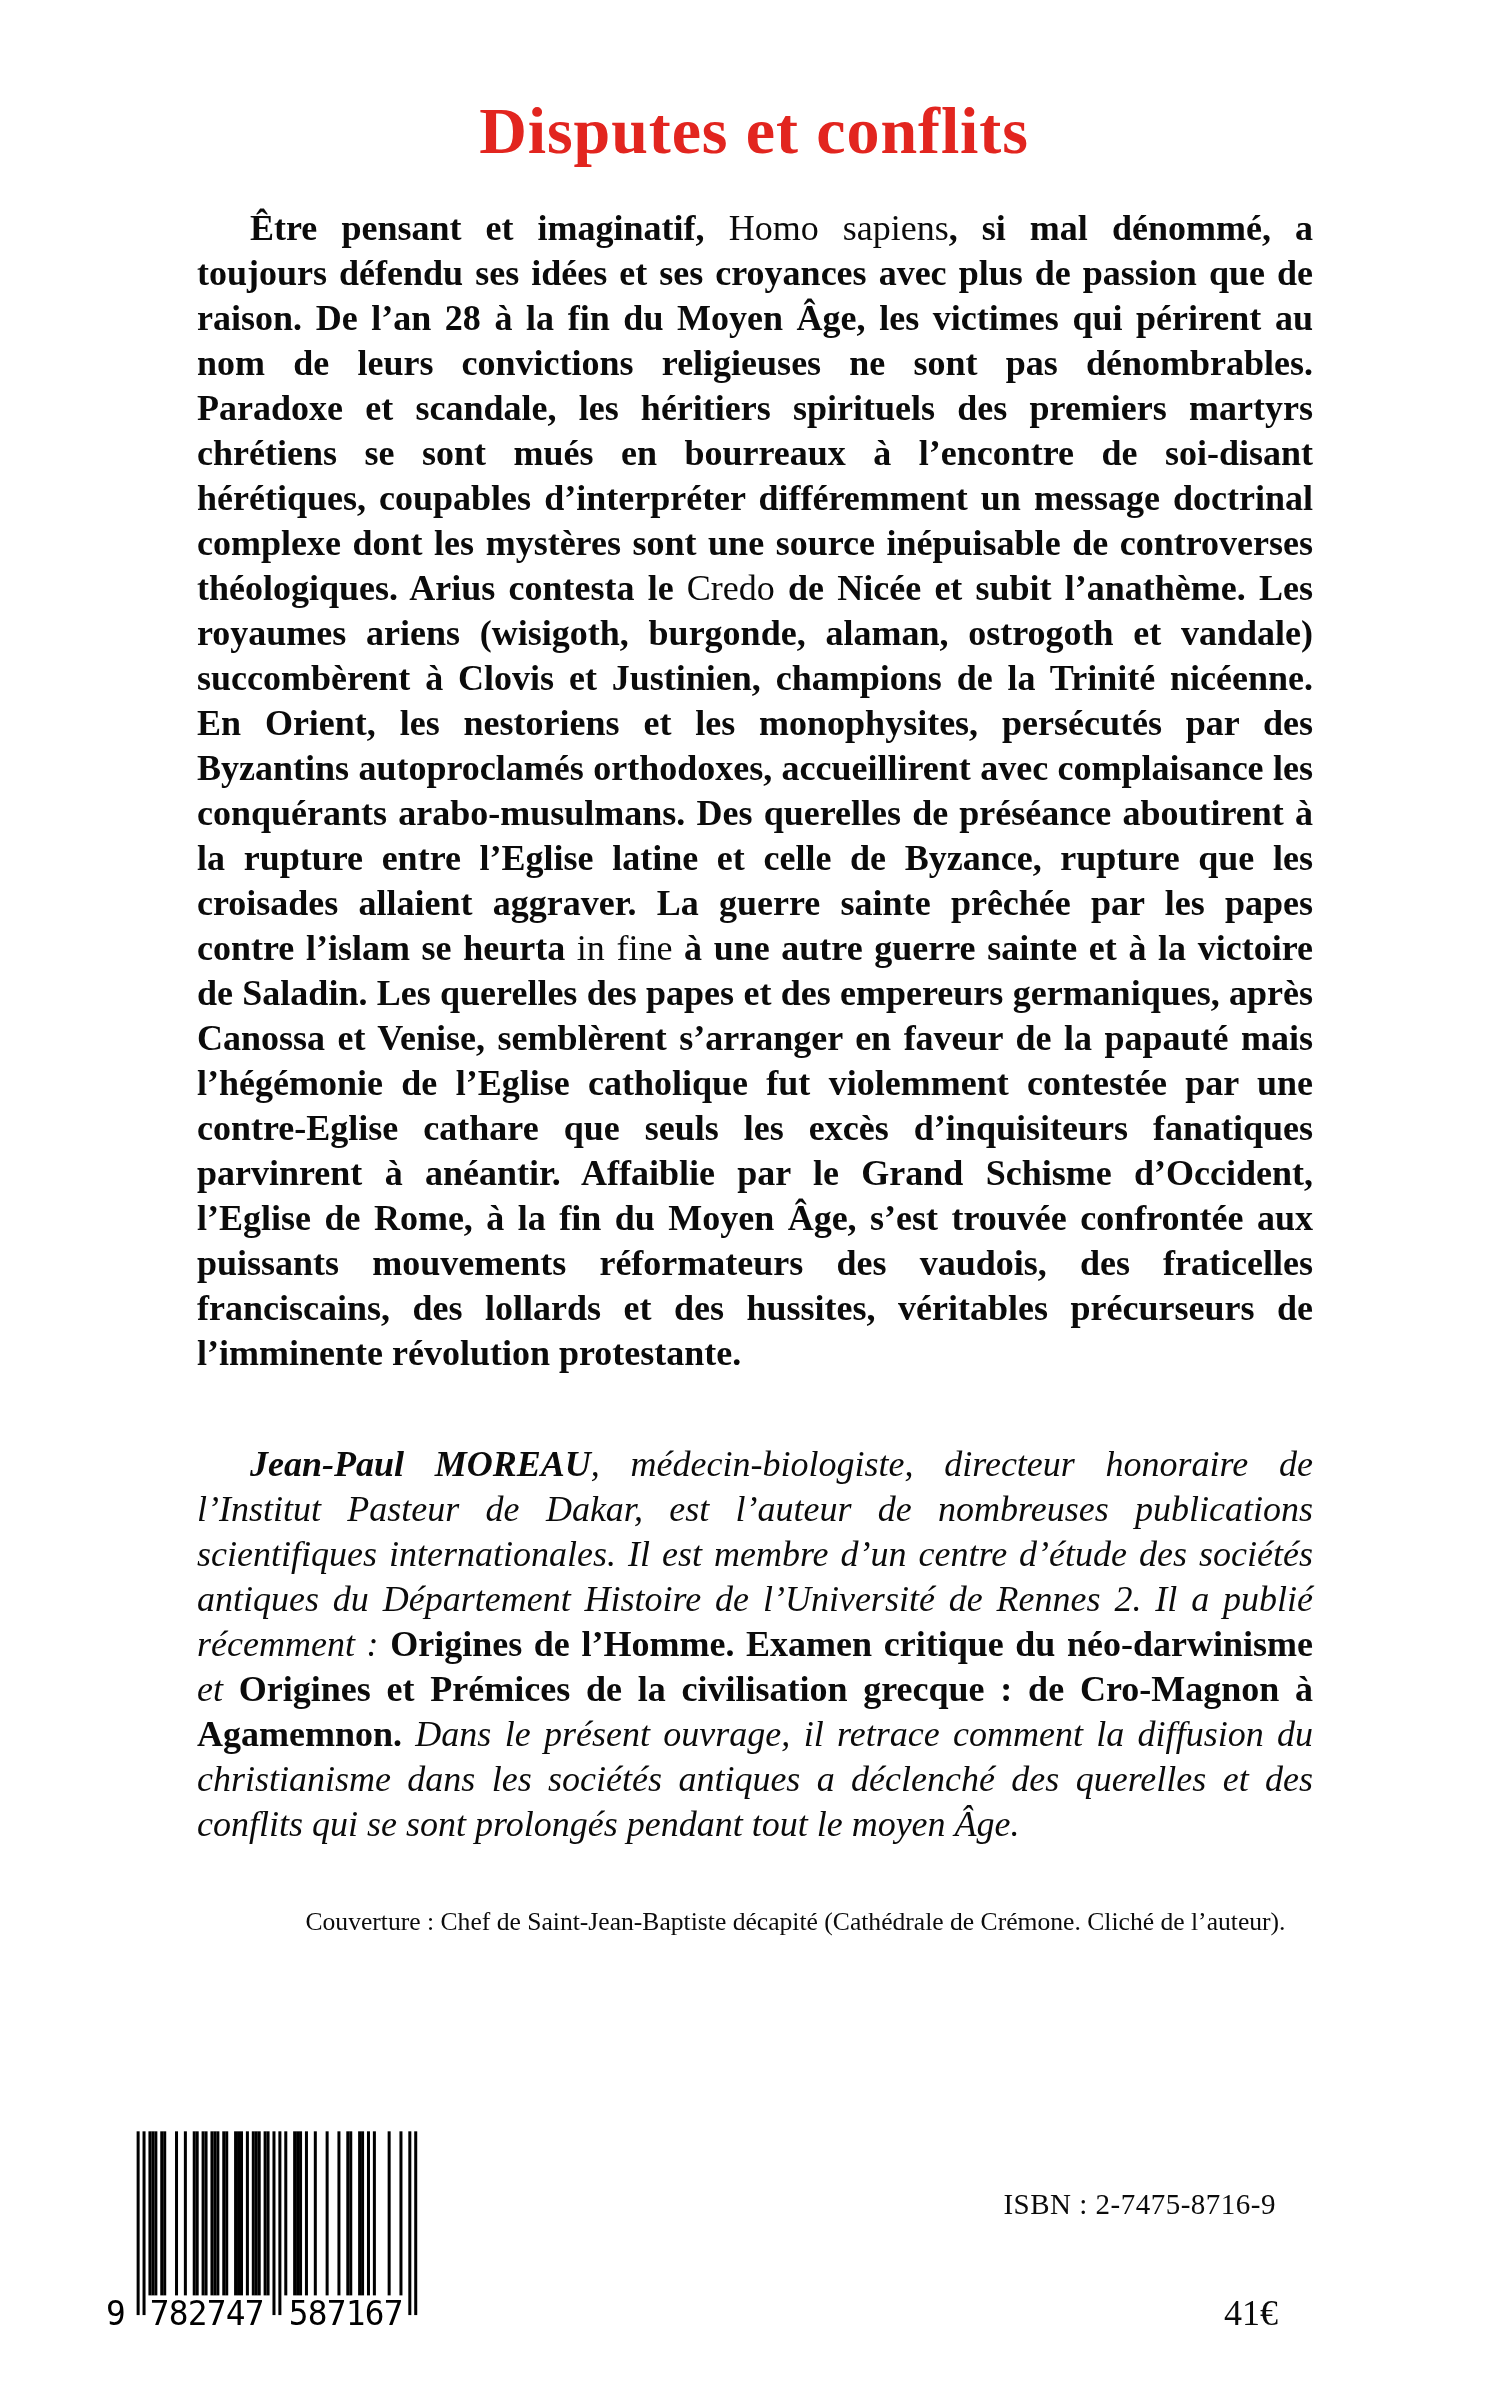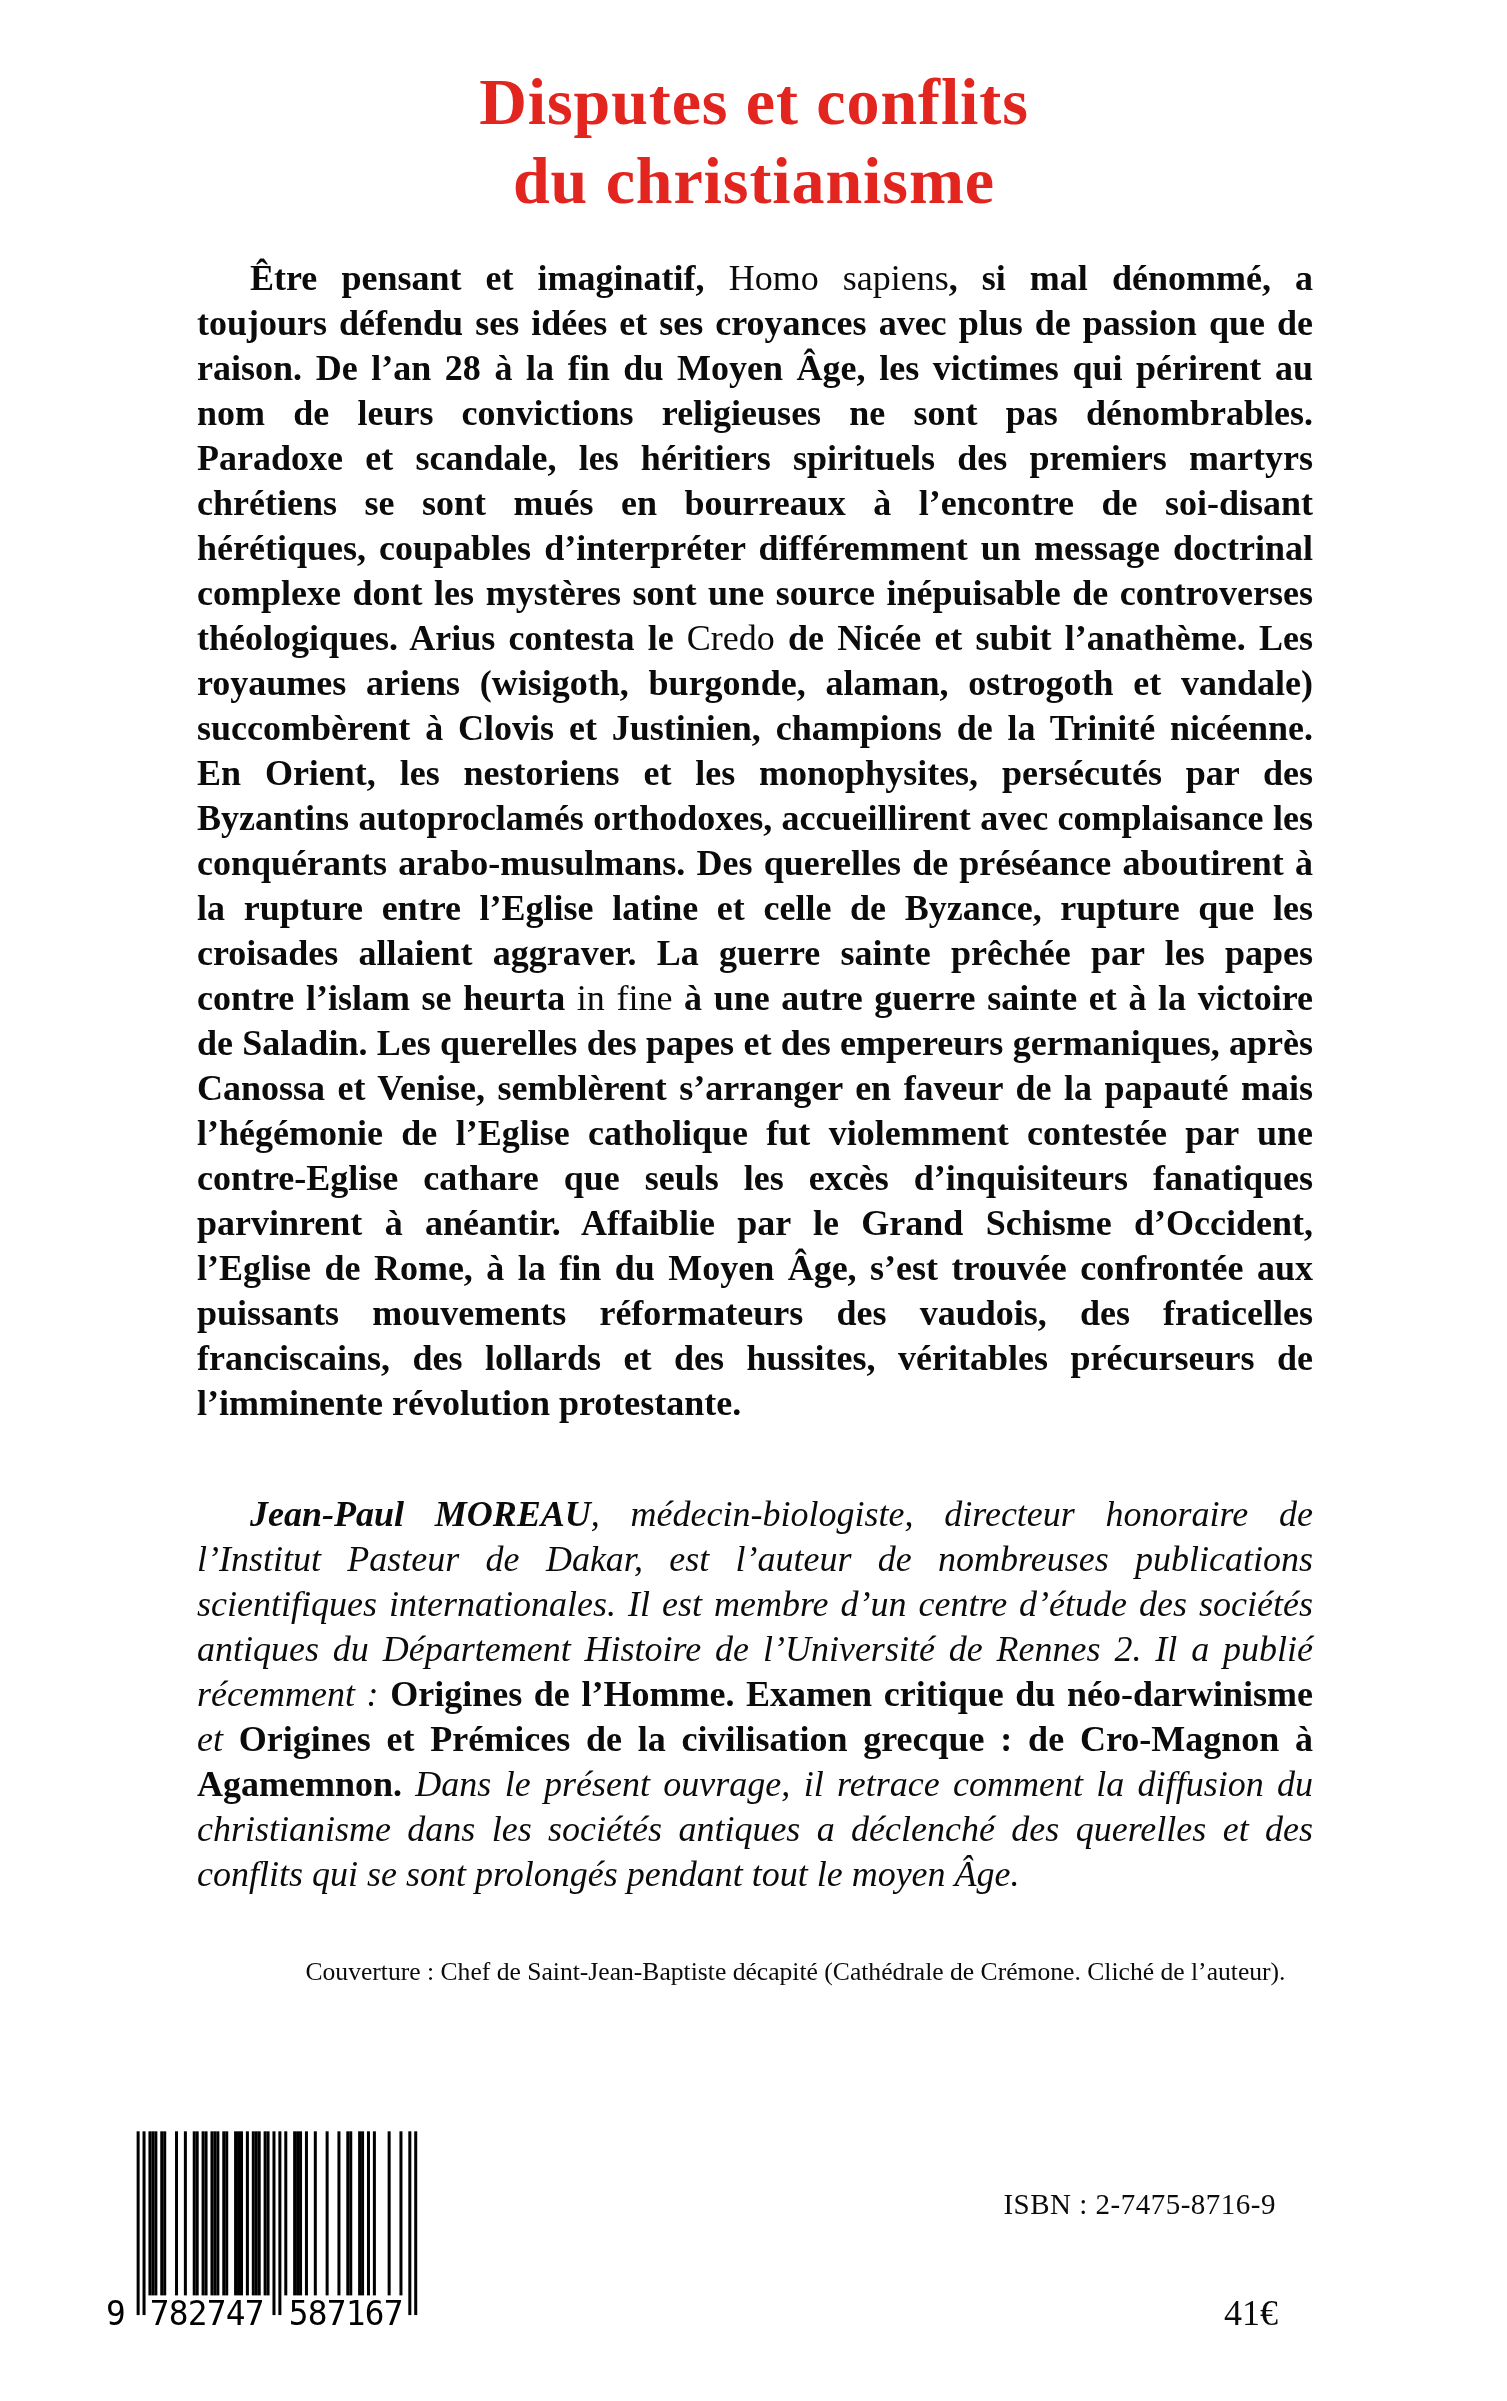--- a/index.html
+++ b/index.html
@@ -8,21 +8,21 @@
     width: 1508px;
     height: 2402px;
     background: #ffffff;
     margin: 0 auto;
     overflow: hidden;
     font-family: "Liberation Serif", serif;
     color: #0b0b0b;
   }
   .title {
     margin: 0;
-    padding-top: 62px;
+    padding-top: 91px;
     text-align: center;
     font-size: 66px;
     line-height: 1.2;
     font-weight: 600;
     letter-spacing: 0.9px;
     font-family: "Liberation Serif", serif;
   }
   .title-line { display: block; }
   .body-text {
     margin: 0 195px 0 197px;
@@ -78,21 +78,20 @@
     font-size: 36px;
   }
 </style>
 </head>
 <body>
 
 <div class="page">
 
   <h1 class="title" style="color: rgb(226, 37, 31);">
     <span class="title-line">Disputes et conflits</span>
-    <span class="title-line">du christianisme</span>
   </h1>
 
   <p class="body-text synopsis"><span class="seg-roman">Être pensant et imaginatif, </span><span class="seg-italic">Homo sapiens</span><span class="seg-roman">, si mal dénommé, a toujours défendu ses idées et ses croyances avec plus de passion que de raison. De l’an 28 à la fin du Moyen Âge, les victimes qui périrent au nom de leurs convictions religieuses ne sont pas dénombrables. Paradoxe et scandale, les héritiers spirituels des premiers martyrs chrétiens se sont mués en bourreaux à l’encontre de soi-disant hérétiques, coupables d’interpréter différemment un message doctrinal complexe dont les mystères sont une source inépuisable de controverses théologiques. Arius contesta le </span><span class="seg-italic">Credo</span><span class="seg-roman"> de Nicée et subit l’anathème. Les royaumes ariens (wisigoth, burgonde, alaman, ostrogoth et vandale) succombèrent à Clovis et Justinien, champions de la Trinité nicéenne. En Orient, les nestoriens et les monophysites, persécutés par des Byzantins autoproclamés orthodoxes, accueillirent avec complaisance les conquérants arabo-musulmans. Des querelles de préséance aboutirent à la rupture entre l’Eglise latine et celle de Byzance, rupture que les croisades allaient aggraver. La guerre sainte prêchée par les papes contre l’islam se heurta </span><span class="seg-italic">in fine</span><span class="seg-roman"> à une autre guerre sainte et à la victoire de Saladin. Les querelles des papes et des empereurs germaniques, après Canossa et Venise, semblèrent s’arranger en faveur de la papauté mais l’hégémonie de l’Eglise catholique fut violemment contestée par une contre-Eglise cathare que seuls les excès d’inquisiteurs fanatiques parvinrent à anéantir. Affaiblie par le Grand Schisme d’Occident, l’Eglise de Rome, à la fin du Moyen Âge, s’est trouvée confrontée aux puissants mouvements réformateurs des vaudois, des fraticelles franciscains, des lollards et des hussites, véritables précurseurs de l’imminente révolution protestante.</span></p>
 
   <p class="body-text author-note"><span class="seg-bolditalic">Jean-Paul MOREAU</span><span class="seg-italic">, médecin-biologiste, directeur honoraire de l’Institut Pasteur de Dakar, est l’auteur de nombreuses publications scientifiques internationales. Il est membre d’un centre d’étude des sociétés antiques du Département Histoire de l’Université de Rennes 2. Il a publié récemment : </span><span class="seg-roman">Origines de l’Homme. Examen critique du néo-darwinisme </span><span class="seg-italic">et </span><span class="seg-roman">Origines et Prémices de la civilisation grecque : de Cro-Magnon à Agamemnon. </span><span class="seg-italic">Dans le présent ouvrage, il retrace comment la diffusion du christianisme dans les sociétés antiques a déclenché des querelles et des conflits qui se sont prolongés pendant tout le moyen Âge.</span></p>
 
   <p class="cover-credit">Couverture : Chef de Saint-Jean-Baptiste décapité (Cathédrale de Crémone. Cliché de l’auteur).</p>
 
   <div class="footer">
 

